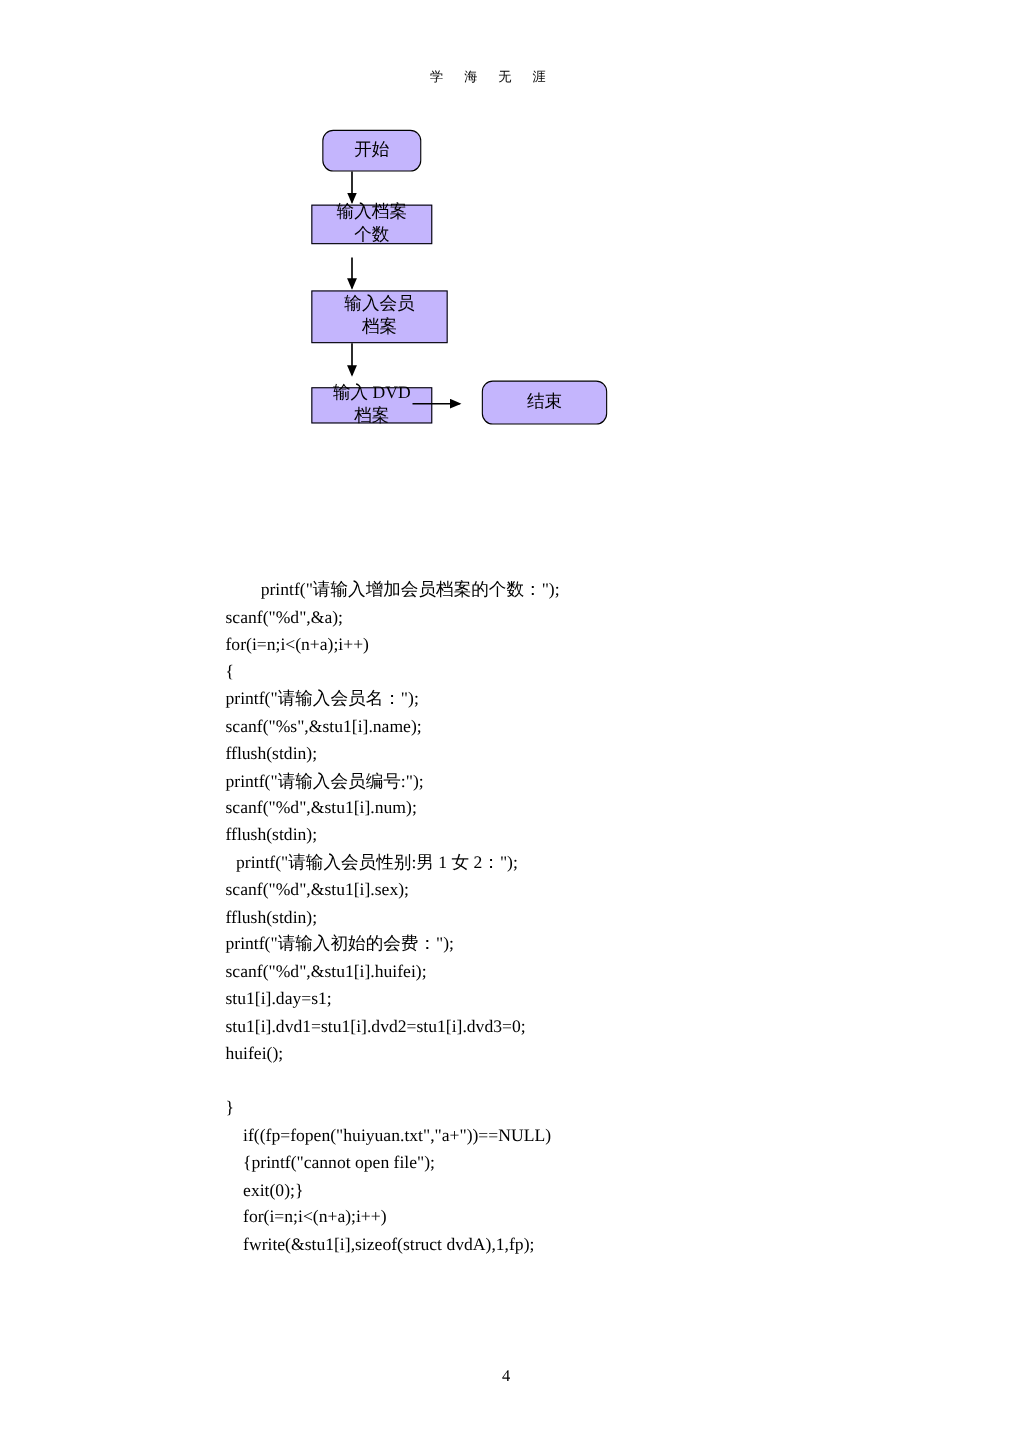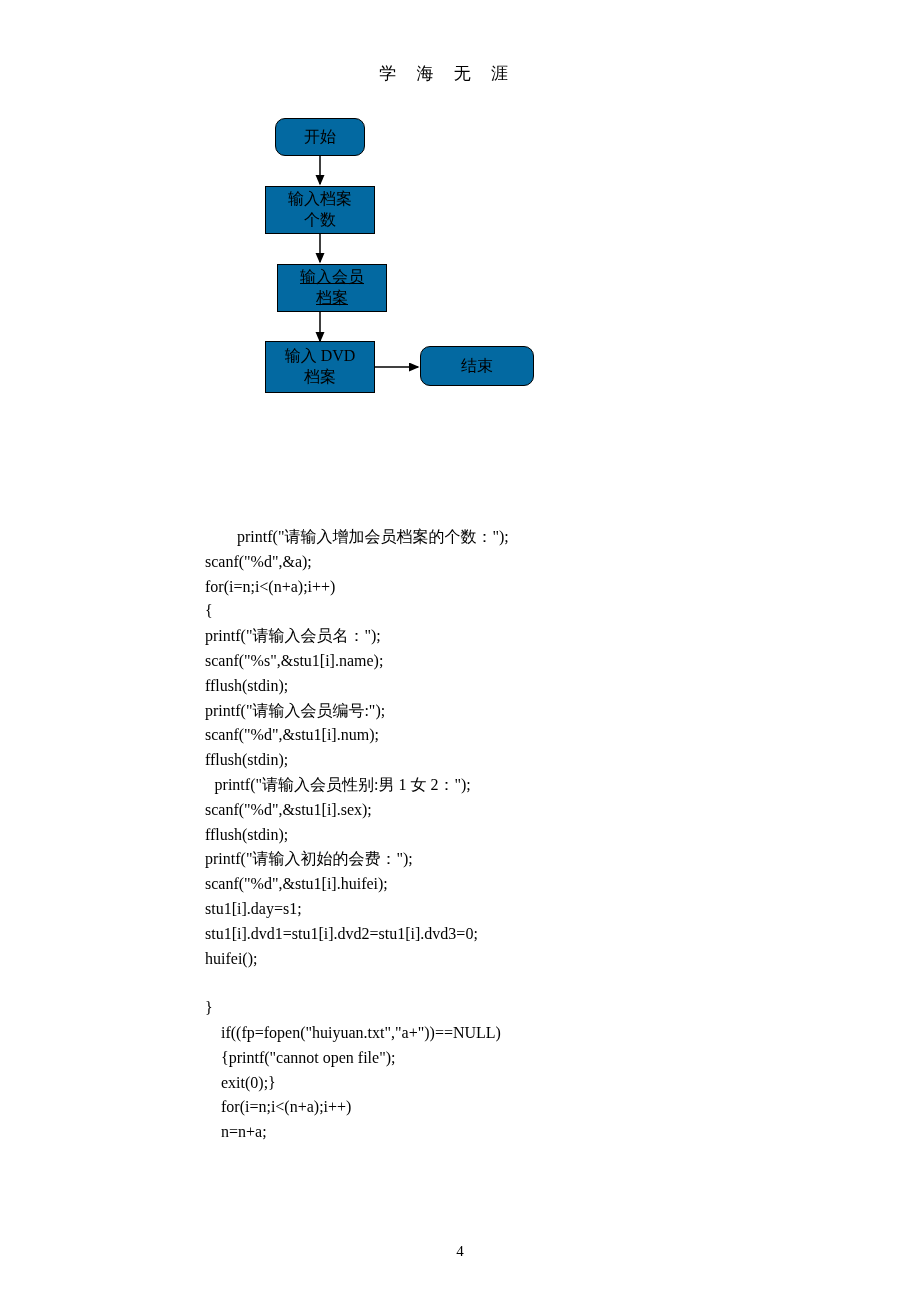--- a/index.html
+++ b/index.html
@@ -9,40 +9,41 @@
     background: #ffffff;
     font-family: "SimSun", "宋体", serif;
     position: relative;
   }
   .header {
     position: absolute;
     top: 62px;
     left: 0;
     width: 895px;
     text-align: center;
-    font-size: 17px;
+    font-size: 12px;
     letter-spacing: 8px;
     color: #000;
   }
   .flowchart {
     position: absolute;
     top: 118px;
     left: 265px;
     width: 260px;
   }
   .fc-box {
     border: 1.5px solid #000;
     text-align: center;
     font-size: 16px;
-    background: #0369a1;
+    background: #c4b5fd;
     display: flex;
     flex-direction: column;
     justify-content: center;
     align-items: center;
     line-height: 1.3;
+    margin-left: 18px;
   }
   .rounded { border-radius: 10px; }
   .content {
     position: absolute;
     top: 525px;
     left: 205px;
     width: 520px;
     font-size: 16px;
     line-height: 1.55;
     color: #000;
@@ -69,31 +70,31 @@
 <body>
 
 <div class="header">学 海 无  涯</div>
 
 <div class="flowchart">
 
   <div class="fc-box rounded" style="position:absolute; left:10px; top:0; width:90px; height:38px;">
     <span>开始</span>
   </div>
 
-  <div class="fc-box" style="position:absolute; left:0; top:68px; width:110px; height:48px;">
+  <div class="fc-box" style="position:absolute; left:0; top:68px; width:110px; height:36px;">
     <span>输入档案</span>
     <span>个数</span>
   </div>
 
-  <div class="fc-box" style="position:absolute; left:12px; top:146px; width:110px; height:48px;text-decoration:underline;">
+  <div class="fc-box" style="position:absolute; left:0; top:146px; width:124px; height:48px;">
     <span>输入会员</span>
     <span>档案</span>
   </div>
 
-  <div class="fc-box" style="position:absolute; left:0; top:223px; width:110px; height:52px; text-align:center; padding:3px 6px;">
+  <div class="fc-box" style="position:absolute; left:0; top:234px; width:110px; height:33px; text-align:center; padding:3px 6px;">
     <span>输入 DVD</span>
     <span>档案</span>
   </div>
 
   <div class="fc-box rounded" style="position:absolute; left:155px; top:228px; width:114px; height:40px;">
     <span>结束</span>
   </div>
 
   <svg class="arrows" width="260" height="290">
     <defs>
@@ -127,16 +128,16 @@
   <span>scanf("%d",&amp;stu1[i].huifei);</span><br>
   <span>stu1[i].day=s1;</span><br>
   <span>stu1[i].dvd1=stu1[i].dvd2=stu1[i].dvd3=0;</span><br>
   <span>huifei();</span><br>
   <br>
   <span>}</span><br>
   <span class="offset-med">if((fp=fopen("huiyuan.txt","a+"))==NULL)</span>
   <span class="offset-med">{printf("cannot open file");</span>
   <span class="offset-med">exit(0);}</span>
   <span class="offset-med">for(i=n;i&lt;(n+a);i++)</span>
-  <span class="offset-med">n=n+a;</span>
+  <span class="offset-med">fwrite(&amp;stu1[i],sizeof(struct dvdA),1,fp);</span>
 </div>
 
 <div class="page-num">4</div>
 
 </body></html>

